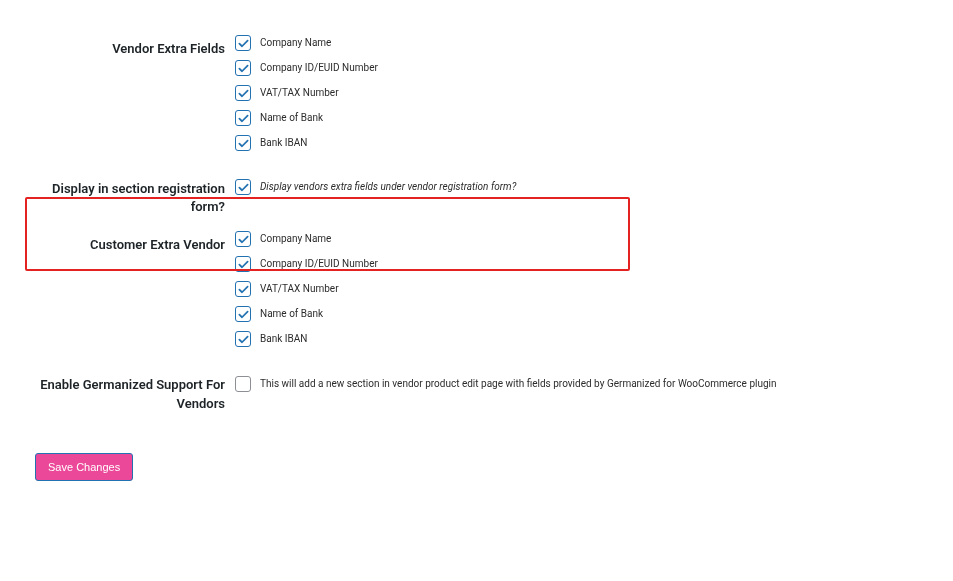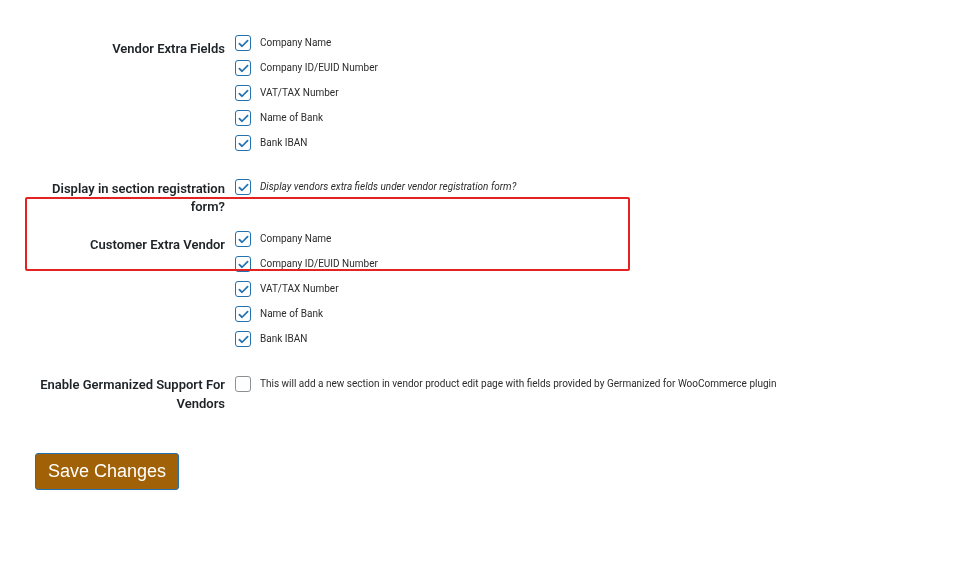--- a/index.html
+++ b/index.html
@@ -84,26 +84,26 @@
       flex: 1;
     }
     .highlight-box {
       position: absolute;
       border: 2px solid #e52222;
       border-radius: 2px;
       pointer-events: none;
     }
     .save-button {
       margin-top: 40px;
-      background: #a16207;
+      background: #ec4899;
       color: #fff;
       border: 1px solid #2271b1;
       border-radius: 3px;
       padding: 7px 12px;
-      font-size: 18px;
+      font-size: 11px;
       cursor: pointer;
     }
     .container {
       position: relative;
     }
   </style>
 </head>
 <body>
 
 <div class="container">

